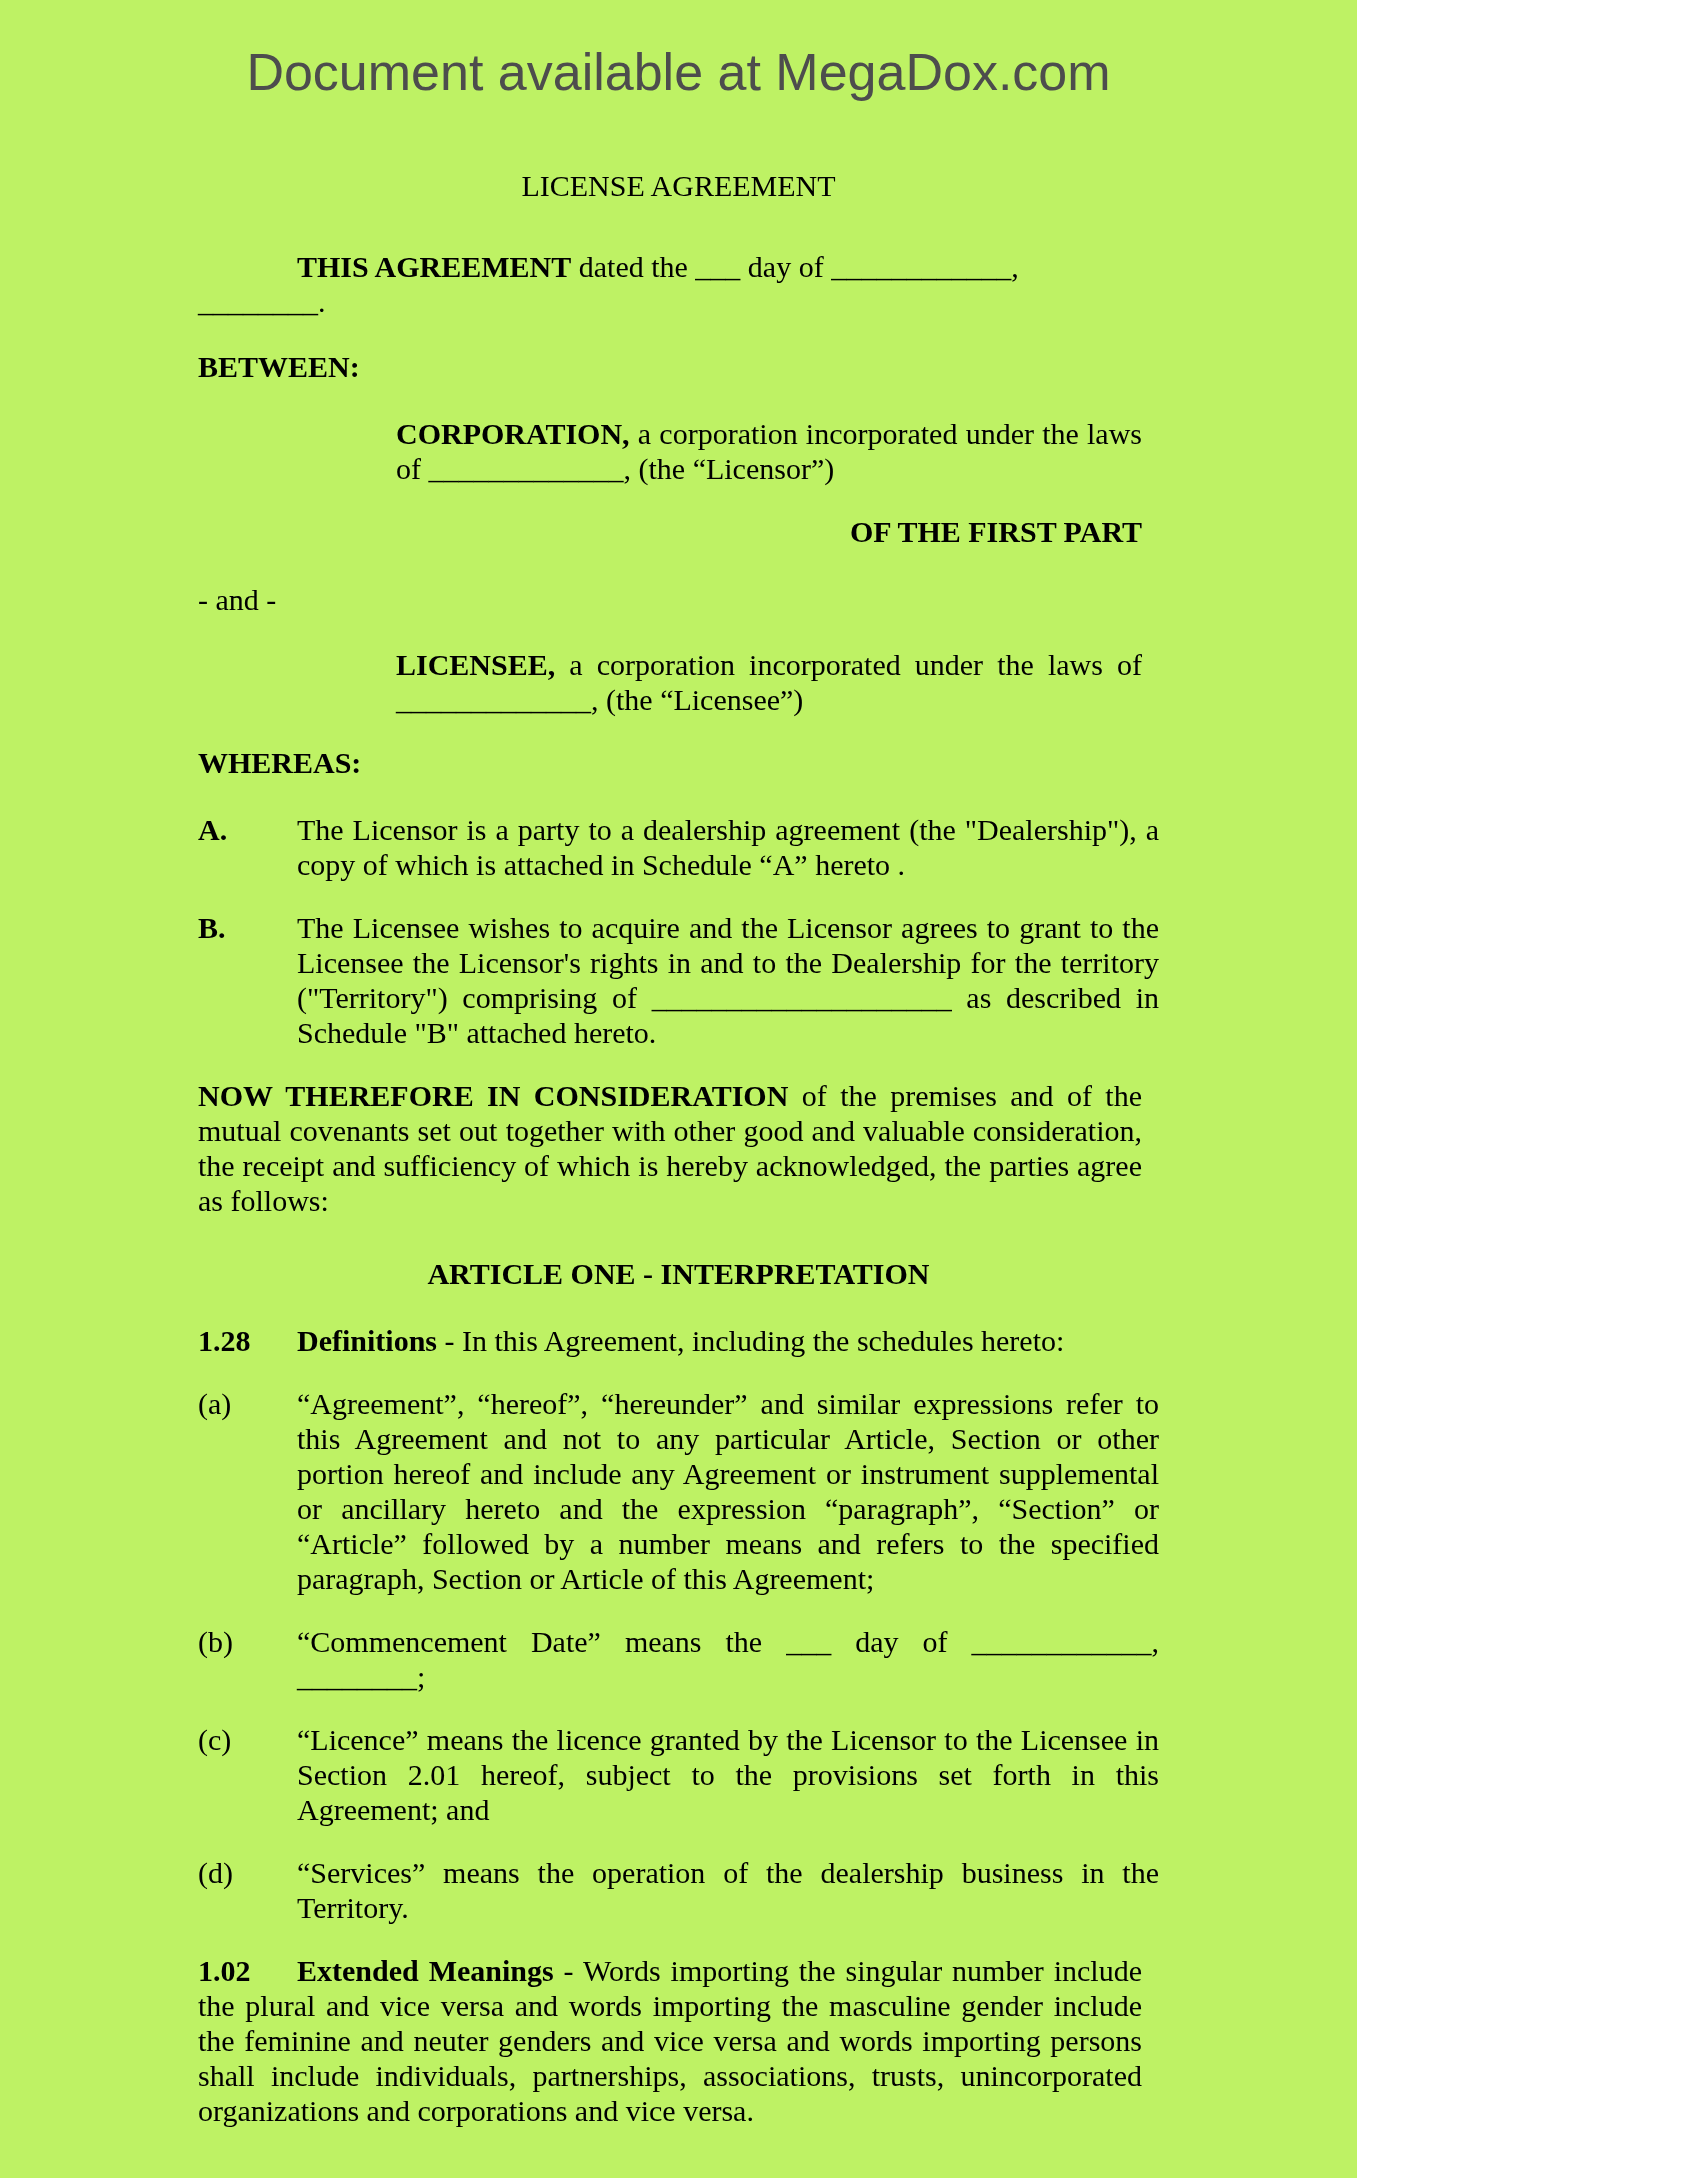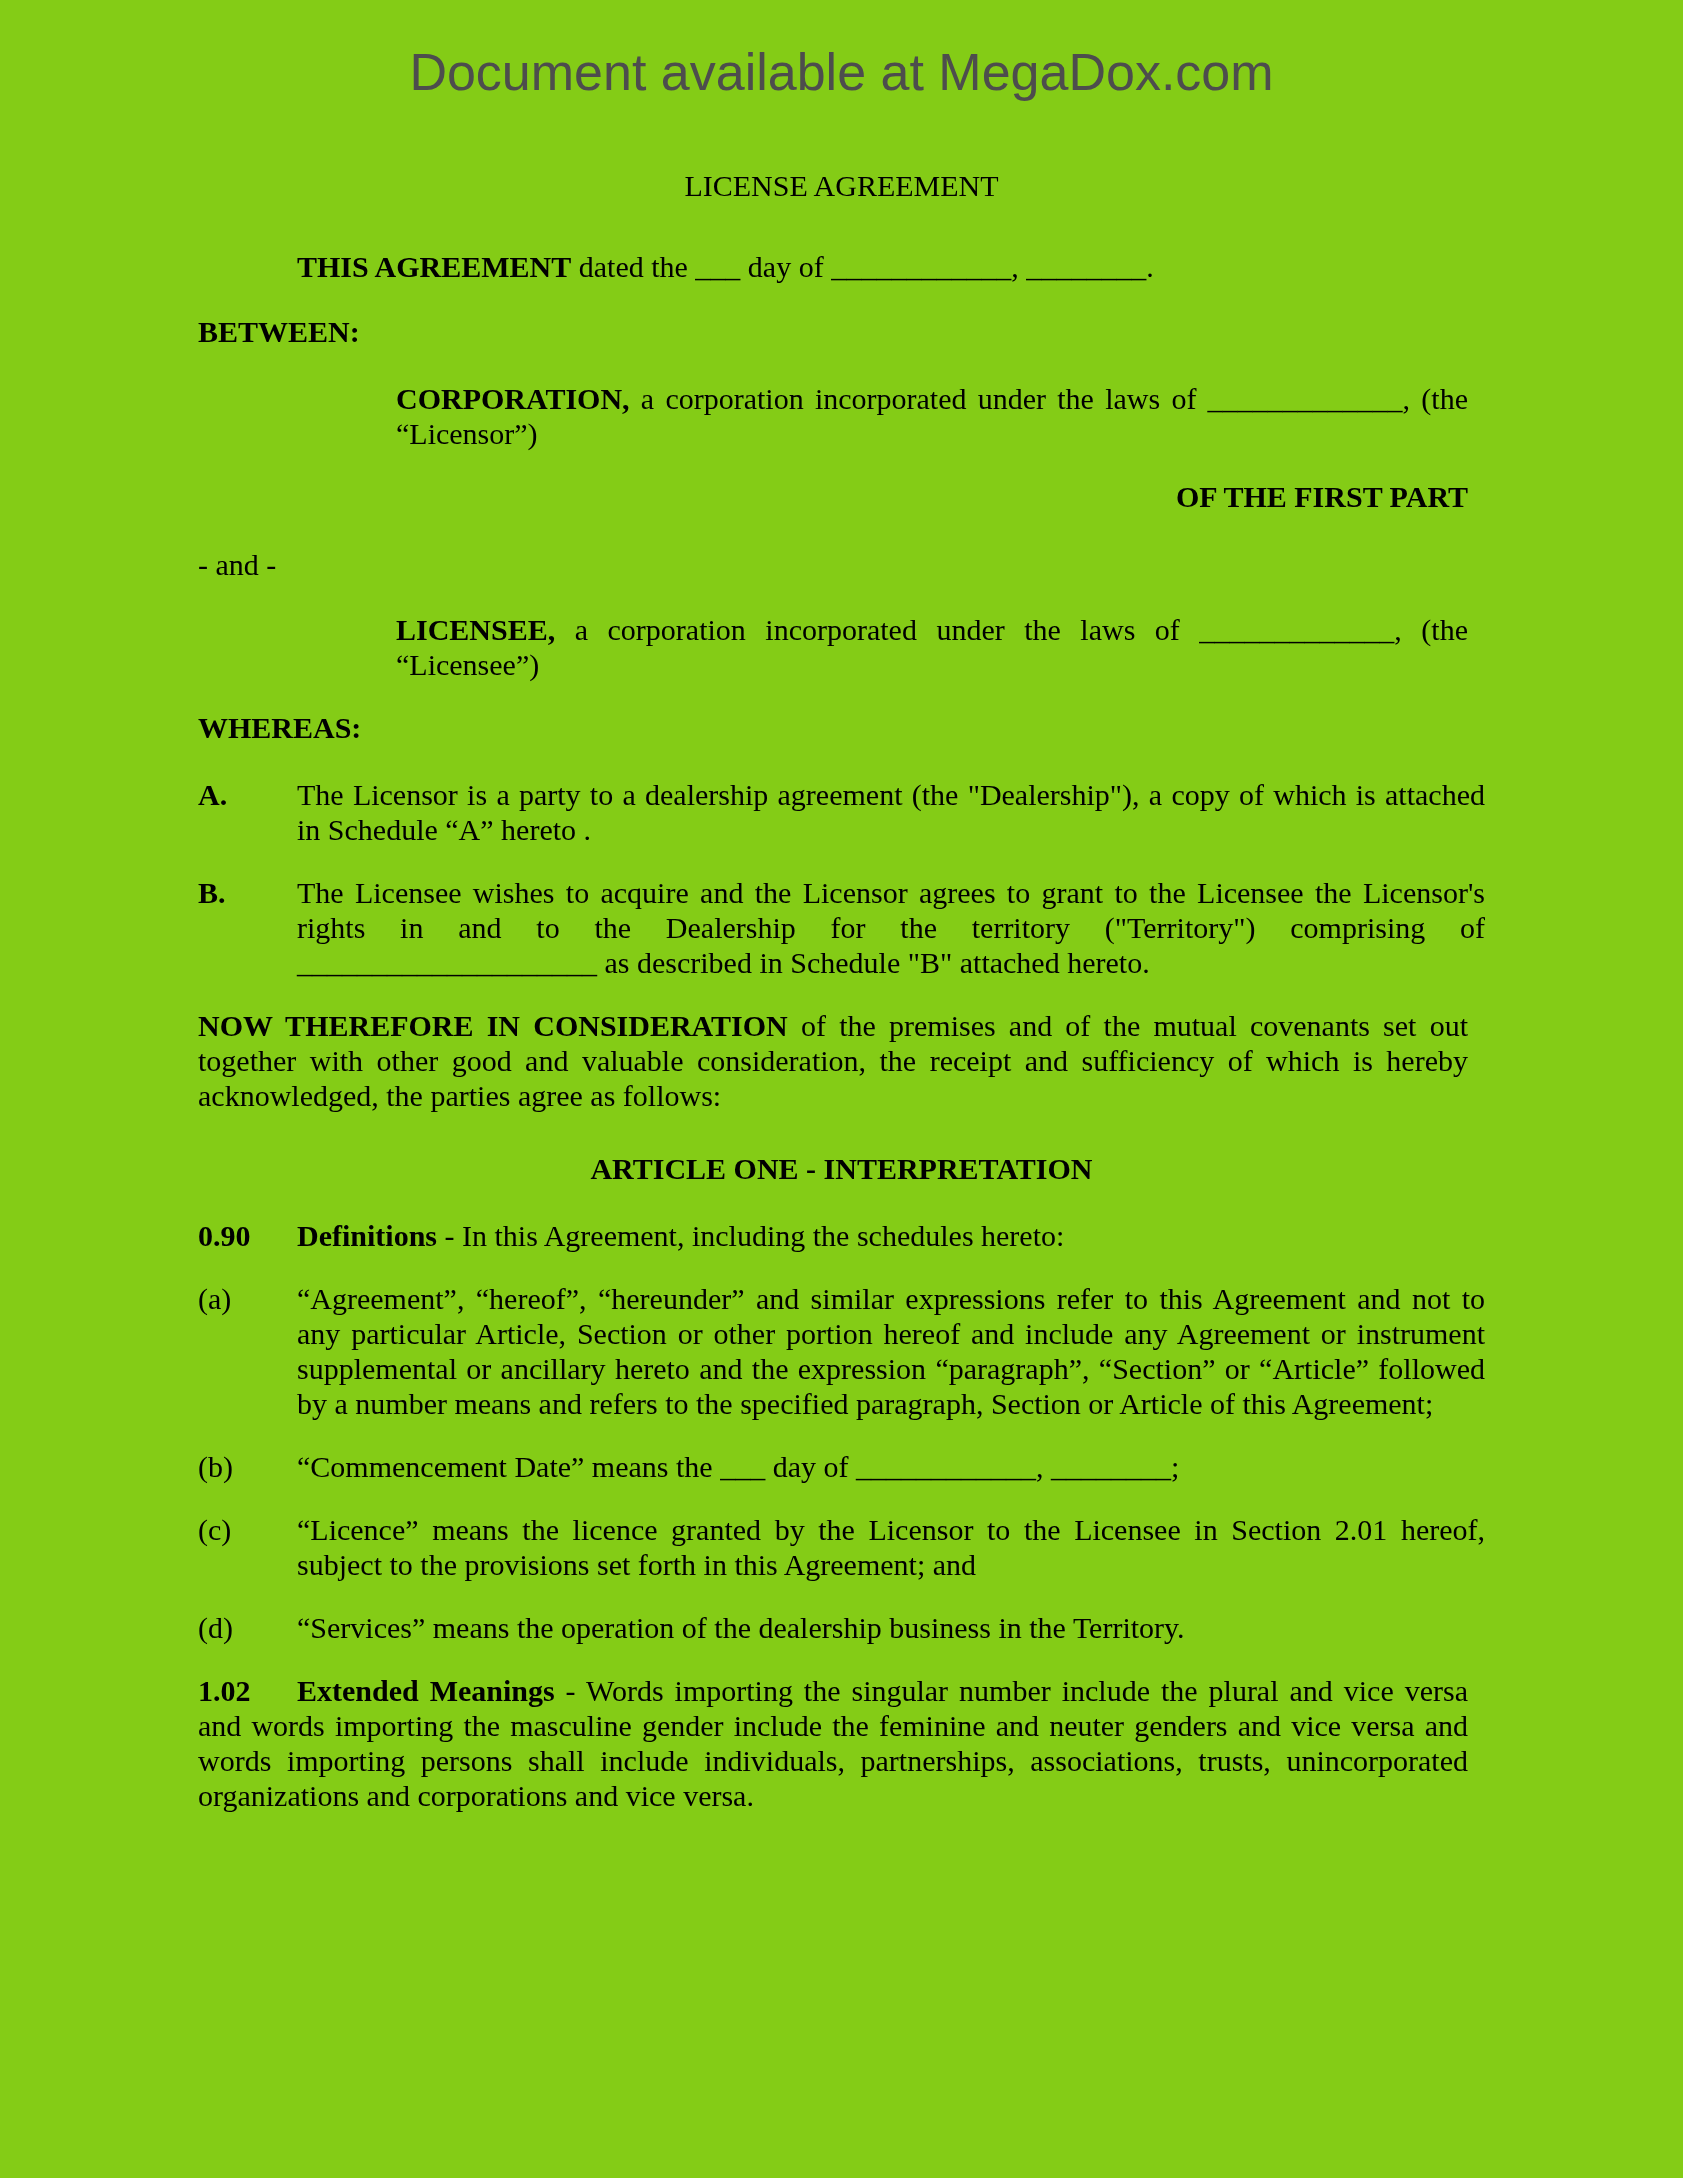--- a/index.html
+++ b/index.html
@@ -2,23 +2,23 @@
 <html lang="en"><head>
 <meta charset="utf-8">
 <style>
   html, body {
     margin: 0;
     padding: 0;
     background: #ffffff;
   }
   .page {
     position: relative;
-    width: 1683px;
+    width: 1357px;
     height: 2178px;
-    background: #84cc16;
+    background: #bef264;
     overflow: hidden;
     color: #000000;
     font-family: "Liberation Serif", "DejaVu Serif", serif;
     font-size: 30px;
     line-height: 35px;
   }
   .content {
     padding: 42px 198px 0 198px; 
   }
   .watermark {
@@ -115,21 +115,21 @@
 
     <div class="hang">
       <span class="hang-label">B.</span>
       <span class="hang-text"><span>The Licensee wishes to acquire and the Licensor agrees to grant to the Licensee the Licensor's rights in and to the Dealership for the territory ("Territory") comprising of ____________________ as described in Schedule "B" attached hereto.</span></span>
     </div>
 
     <p class="just"><b>NOW THEREFORE IN CONSIDERATION</b><span> of the premises and of the mutual covenants set out together with other good and valuable consideration, the receipt and sufficiency of which is hereby acknowledged, the parties agree as follows:</span></p>
 
     <div class="article-heading">ARTICLE ONE - INTERPRETATION</div>
 
-    <p class="section-para"><span class="sec-num">0.90</span><span><b>Definitions</b><span> - In this Agreement, including the schedules hereto:</span></span></p>
+    <p class="section-para"><span class="sec-num">1.28</span><span><b>Definitions</b><span> - In this Agreement, including the schedules hereto:</span></span></p>
 
     <div class="hang clause">
       <span class="hang-label">(a)</span>
       <span class="hang-text"><span>“Agreement”, “hereof”, “hereunder” and similar expressions refer to this Agreement and not to any particular Article, Section or other portion hereof and include any Agreement or instrument supplemental or ancillary hereto and the expression “paragraph”, “Section” or “Article” followed by a number means and refers to the specified paragraph, Section or Article of this Agreement;</span></span>
     </div>
 
     <div class="hang clause">
       <span class="hang-label">(b)</span>
       <span class="hang-text"><span>“Commencement Date” means the ___ day of ____________, ________;</span></span>
     </div>

